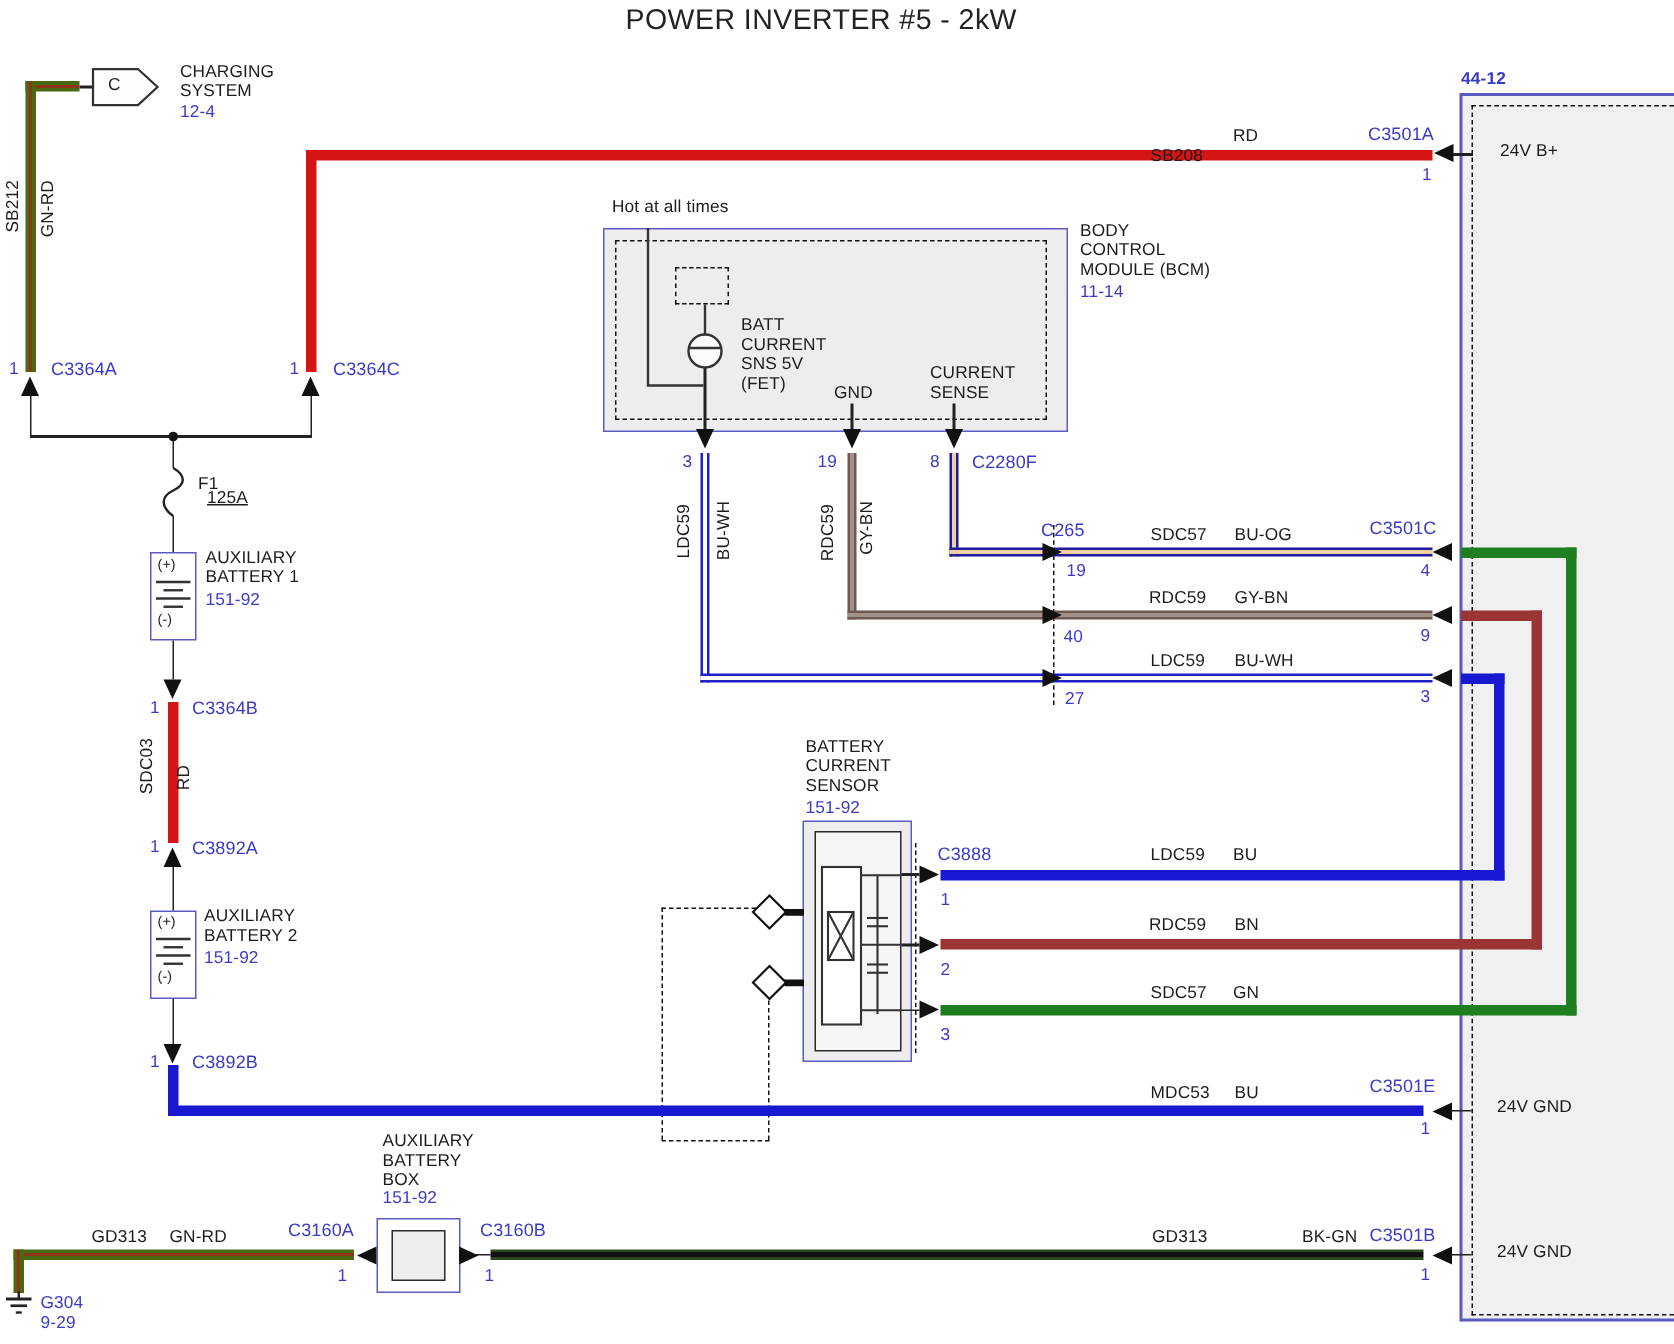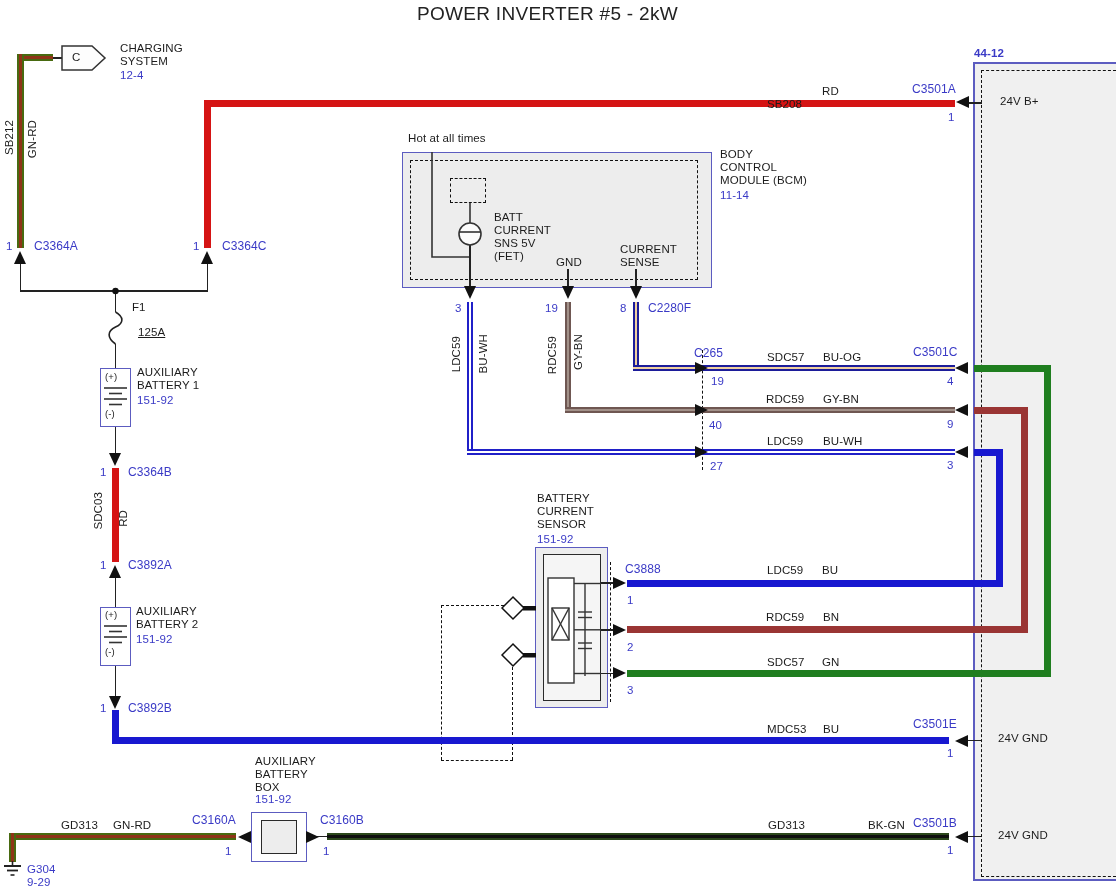--- a/index.html
+++ b/index.html
@@ -212,21 +212,21 @@
   <div class="t b" style="left:120px;top:69px;">12-4</div>
 
   <div class="t vlab" style="left:3px;top:120px;">SB212</div>
   <div class="t vlab" style="left:26px;top:120px;">GN-RD</div>
 
   <div class="t b" style="left:6px;top:240px;">1</div>
   <div class="t b cn" style="left:34px;top:240px;">C3364A</div>
   <div class="t b" style="left:193px;top:240px;">1</div>
   <div class="t b cn" style="left:222px;top:240px;">C3364C</div>
 
-  <div class="t" style="left:132px;top:301px;">F1</div>
+  <div class="t" style="left:132px;top:317px;">F1</div>
   <div class="t" style="left:138px;top:326px;text-decoration:underline;">125A</div>
 
   <div class="t" style="left:137px;top:366px;">AUXILIARY
 BATTERY 1</div>
   <div class="t b" style="left:137px;top:394px;">151-92</div>
   <div class="t sm" style="left:105px;top:372px;">(+)</div>
   <div class="t sm" style="left:105px;top:409px;">(-)</div>
 
   <div class="t b" style="left:100px;top:466px;">1</div>
   <div class="t b cn" style="left:128px;top:466px;">C3364B</div>

